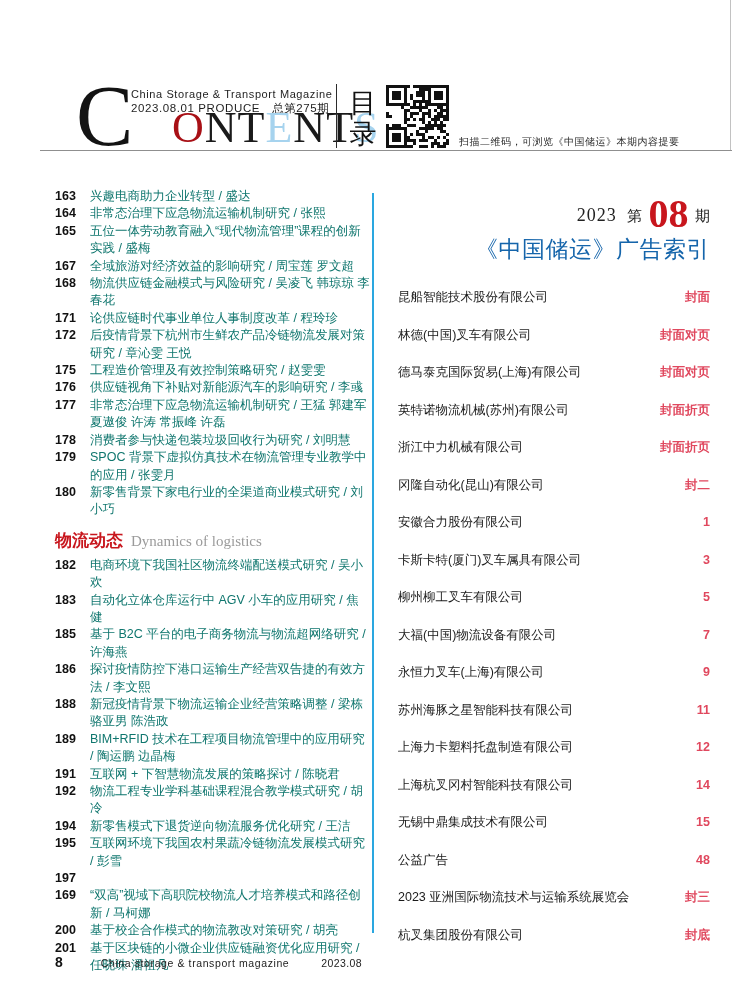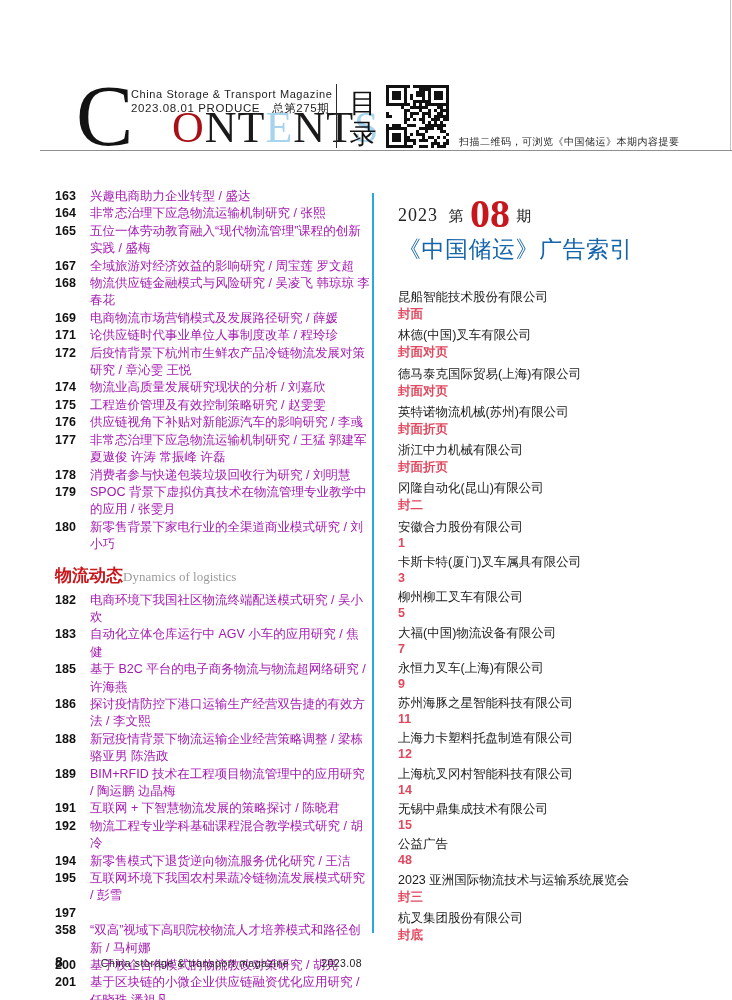--- a/index.html
+++ b/index.html
@@ -18,39 +18,39 @@
         font-family:"Liberation Serif","DejaVu Serif",serif;font-size:27px;line-height:31px;color:#111;}
   .qr{position:absolute;left:386px;top:85px;width:64px;height:64px;}
   .qr-caption{position:absolute;left:459px;top:135px;font-size:10px;color:#2a2a2a;letter-spacing:0.5px;white-space:nowrap;}
   .head-rule{position:absolute;left:40px;top:150px;width:692px;height:1px;background:#8f8f8f;}
   .edge-rule{position:absolute;left:730px;top:0;width:1px;height:150px;background:#c2c2c2;}
 
   
   .toc-col{position:absolute;left:55px;top:188px;width:316px;}
   .toc-item{display:flex;font-size:12.5px;line-height:17.4px;}
   .toc-item .num{flex:0 0 35px;font-weight:bold;color:#111;}
-  .toc-item .txt{flex:1;color:#a21caf;}
+  .toc-item .txt{flex:1;color:#0f766e;}
   .sec-head{margin:10px 0 5px 0;white-space:nowrap;}
   .sec-head .cn{font-size:17px;font-weight:bold;color:var(--accent-red,#c8161d);}
-  .sec-head .en{font-family:"Liberation Serif","DejaVu Serif",serif;font-size:13px;color:#9b9b9b;}
+  .sec-head .en{font-family:"Liberation Serif","DejaVu Serif",serif;font-size:15px;color:#9b9b9b;margin-left:8px;}
 
   
   .col-divider{position:absolute;left:372px;top:193px;width:2px;height:740px;background:var(--divider-blue,#2aa7e0);}
 
   
-  .ad-col{position:absolute;left:398px;top:190px;width:312px;}
+  .ad-col{position:absolute;left:398px;top:190px;width:312px;text-align:right;}
   .issue-line{height:40px;white-space:nowrap;}
   .issue-year{font-family:"Liberation Serif","DejaVu Serif",serif;font-size:18px;color:#222;letter-spacing:1px;}
   .issue-di{font-size:15px;color:#222;margin-left:6px;}
   .issue-num{font-family:"Liberation Serif","DejaVu Serif",serif;font-weight:bold;font-size:40px;
              color:var(--accent-red,#c8161d);margin:0 2px;vertical-align:-6px;}
   .issue-qi{font-size:15px;color:#222;}
   .ad-title{margin:4px 0 0 0;font-size:23px;font-weight:normal;color:var(--title-blue,#1565ab);letter-spacing:0.5px;}
   .ad-list{margin-top:24px;height:655px;display:flex;flex-direction:column;justify-content:space-between;}
-  .ad-row{display:flex;justify-content:space-between;align-items:baseline;flex-direction:column;}
+  .ad-row{display:flex;justify-content:space-between;align-items:baseline;}
   .ad-row .company{font-size:12.5px;color:#1a1a1a;}
   .ad-row .pageref{font-size:12.5px;font-weight:600;color:var(--pageref-red,#e0485e);margin-left:0;white-space:nowrap;}
 
   
   .page-footer{position:absolute;left:55px;top:954px;display:flex;align-items:baseline;}
   .pg-num{font-size:14px;font-weight:bold;color:#111;}
   .pg-mag{font-size:10.5px;letter-spacing:0.6px;color:#222;margin-left:38px;}
   .pg-date{font-size:10.5px;letter-spacing:0.4px;color:#222;margin-left:32px;}
 </style>
 </head>
@@ -239,36 +239,28 @@
       </div>
       <div class="toc-item">
         <span class="num">167</span>
         <span class="txt">全域旅游对经济效益的影响研究 / 周宝莲 罗文超</span>
       </div>
       <div class="toc-item">
         <span class="num">168</span>
         <span class="txt">物流供应链金融模式与风险研究 / 吴凌飞 韩琼琼 李春花</span>
       </div>
       <div class="toc-item">
-        <span class="num">169</span>
-        <span class="txt">电商物流市场营销模式及发展路径研究 / 薛媛</span>
-      </div>
-      <div class="toc-item">
         <span class="num">171</span>
         <span class="txt">论供应链时代事业单位人事制度改革 / 程玲珍</span>
       </div>
       <div class="toc-item">
         <span class="num">172</span>
         <span class="txt">后疫情背景下杭州市生鲜农产品冷链物流发展对策研究 / 章沁雯 王悦</span>
       </div>
       <div class="toc-item">
-        <span class="num">174</span>
-        <span class="txt">物流业高质量发展研究现状的分析 / 刘嘉欣</span>
-      </div>
-      <div class="toc-item">
         <span class="num">175</span>
         <span class="txt">工程造价管理及有效控制策略研究 / 赵雯雯</span>
       </div>
       <div class="toc-item">
         <span class="num">176</span>
         <span class="txt">供应链视角下补贴对新能源汽车的影响研究 / 李彧</span>
       </div>
       <div class="toc-item">
         <span class="num">177</span>
         <span class="txt">非常态治理下应急物流运输机制研究 / 王猛 郭建军 夏遨俊 许涛 常振峰 许磊</span>
@@ -323,21 +315,21 @@
         <span class="txt">新零售模式下退货逆向物流服务优化研究 / 王洁</span>
       </div>
       <div class="toc-item">
         <span class="num">195</span>
         <span class="txt">互联网环境下我国农村果蔬冷链物流发展模式研究 / 彭雪</span>
       </div>
       <div class="toc-item">
         <span class="num">197</span>
       </div>
       <div class="toc-item">
-        <span class="num">358</span>
+        <span class="num">169</span>
         <span class="txt">“双高”视域下高职院校物流人才培养模式和路径创新 / 马柯娜</span>
       </div>
       <div class="toc-item">
         <span class="num">200</span>
         <span class="txt">基于校企合作模式的物流教改对策研究 / 胡亮</span>
       </div>
       <div class="toc-item">
         <span class="num">201</span>
         <span class="txt">基于区块链的小微企业供应链融资优化应用研究 / 任晓珠 潘祖凡</span>
       </div>

